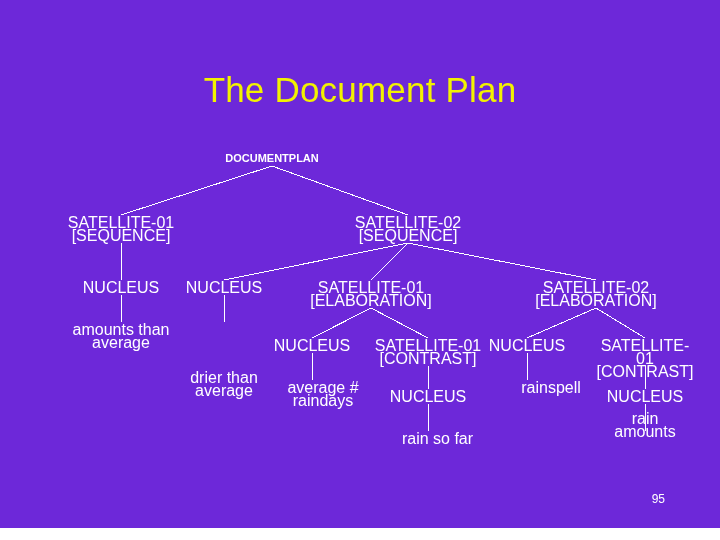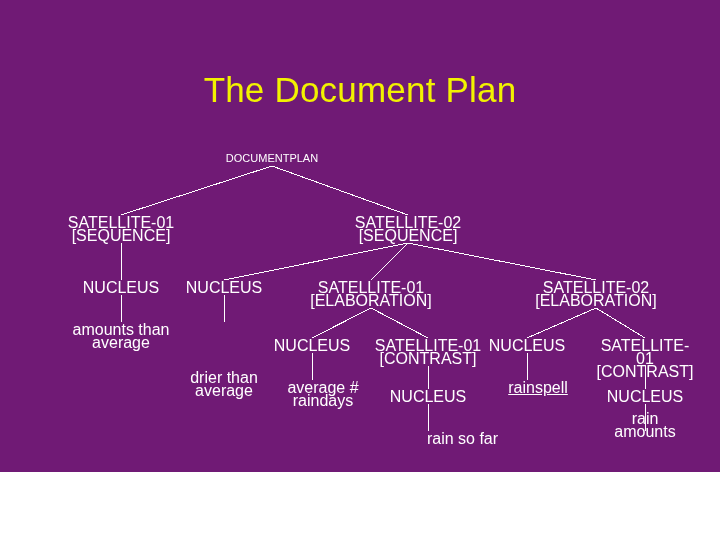--- a/index.html
+++ b/index.html
@@ -8,22 +8,22 @@
   }
   body {
     width: 720px;
     height: 540px;
     overflow: hidden;
     font-family: "Liberation Sans", sans-serif;
   }
   #slide {
     position: relative;
     width: 720px;
-    height: 472px;
-    background: #701a75;
+    height: 528px;
+    background: #6d28d9;
   }
   #slide-title {
     position: absolute;
     left: 0;
     top: 70px;
     width: 720px;
     text-align: center;
     font-size: 35px;
     color: #F2F200;
     letter-spacing: 0.2px;
@@ -43,21 +43,21 @@
     font-size: 16px;
     line-height: 13px;
     transform: translateX(-50%);
     white-space: pre-line;
   }
   .node-label.root {
     font-size: 11px;
   }
   #page-number {
     position: absolute;
-    right: 66px;
+    right: 55px;
     top: 492px;
     color: #FFFFFF;
     font-size: 12px;
   }
 </style>
 </head>
 <body>
 
 <div id="slide">
 
@@ -78,21 +78,21 @@
       <line x1="596" y1="308" x2="645" y2="338" stroke="#FFFFFF" stroke-width="1" shape-rendering="crispEdges"></line>
       <line x1="312" y1="353" x2="312" y2="380" stroke="#FFFFFF" stroke-width="1" shape-rendering="crispEdges"></line>
       <line x1="428" y1="366" x2="428" y2="389" stroke="#FFFFFF" stroke-width="1" shape-rendering="crispEdges"></line>
       <line x1="527" y1="353" x2="527" y2="380" stroke="#FFFFFF" stroke-width="1" shape-rendering="crispEdges"></line>
       <line x1="645" y1="366" x2="645" y2="389" stroke="#FFFFFF" stroke-width="1" shape-rendering="crispEdges"></line>
       <line x1="428" y1="404" x2="428" y2="431" stroke="#FFFFFF" stroke-width="1" shape-rendering="crispEdges"></line>
       <line x1="645" y1="404" x2="645" y2="431" stroke="#FFFFFF" stroke-width="1" shape-rendering="crispEdges"></line>
     </svg>
 
   <div id="tree-labels">
-      <div class="node-label root" style="left: 272px; top: 152px;">DOCUMENTPLAN</div>
+      <div class="node-label root" style="left: 272px; top: 152px; font-weight: bold;">DOCUMENTPLAN</div>
       <div class="node-label" style="left: 121px; top: 216px;">SATELLITE-01
 [SEQUENCE]</div>
       <div class="node-label" style="left: 408px; top: 216px;">SATELLITE-02
 [SEQUENCE]</div>
       <div class="node-label" style="left: 121px; top: 281px;">NUCLEUS</div>
       <div class="node-label" style="left: 224px; top: 281px;">NUCLEUS</div>
       <div class="node-label" style="left: 371px; top: 281px;">SATELLITE-01
 [ELABORATION]</div>
       <div class="node-label" style="left: 596px; top: 281px;">SATELLITE-02
 [ELABORATION]</div>
@@ -102,22 +102,22 @@
 average</div>
       <div class="node-label" style="left: 312px; top: 339px;">NUCLEUS</div>
       <div class="node-label" style="left: 428px; top: 339px;">SATELLITE-01
 [CONTRAST]</div>
       <div class="node-label" style="left: 527px; top: 339px;">NUCLEUS</div>
       <div class="node-label" style="left: 645px; top: 339px;">SATELLITE-01
 [CONTRAST]</div>
       <div class="node-label" style="left: 323px; top: 381px;">average #
 raindays</div>
       <div class="node-label" style="left: 428px; top: 390px;">NUCLEUS</div>
-      <div class="node-label" style="left: 538px; top: 381px; text-decoration: underline;">rainspell</div>
+      <div class="node-label" style="left: 551px; top: 381px;">rainspell</div>
       <div class="node-label" style="left: 645px; top: 390px;">NUCLEUS</div>
-      <div class="node-label" style="left: 448px; top: 432px; padding-left: 29px;">rain so far</div>
+      <div class="node-label" style="left: 423px; top: 432px; padding-left: 29px;">rain so far</div>
       <div class="node-label" style="left: 645px; top: 412px;">rain
 amounts</div>
     </div>
 
   <div id="page-number">95</div>
 
 </div>
 
 </body></html>

